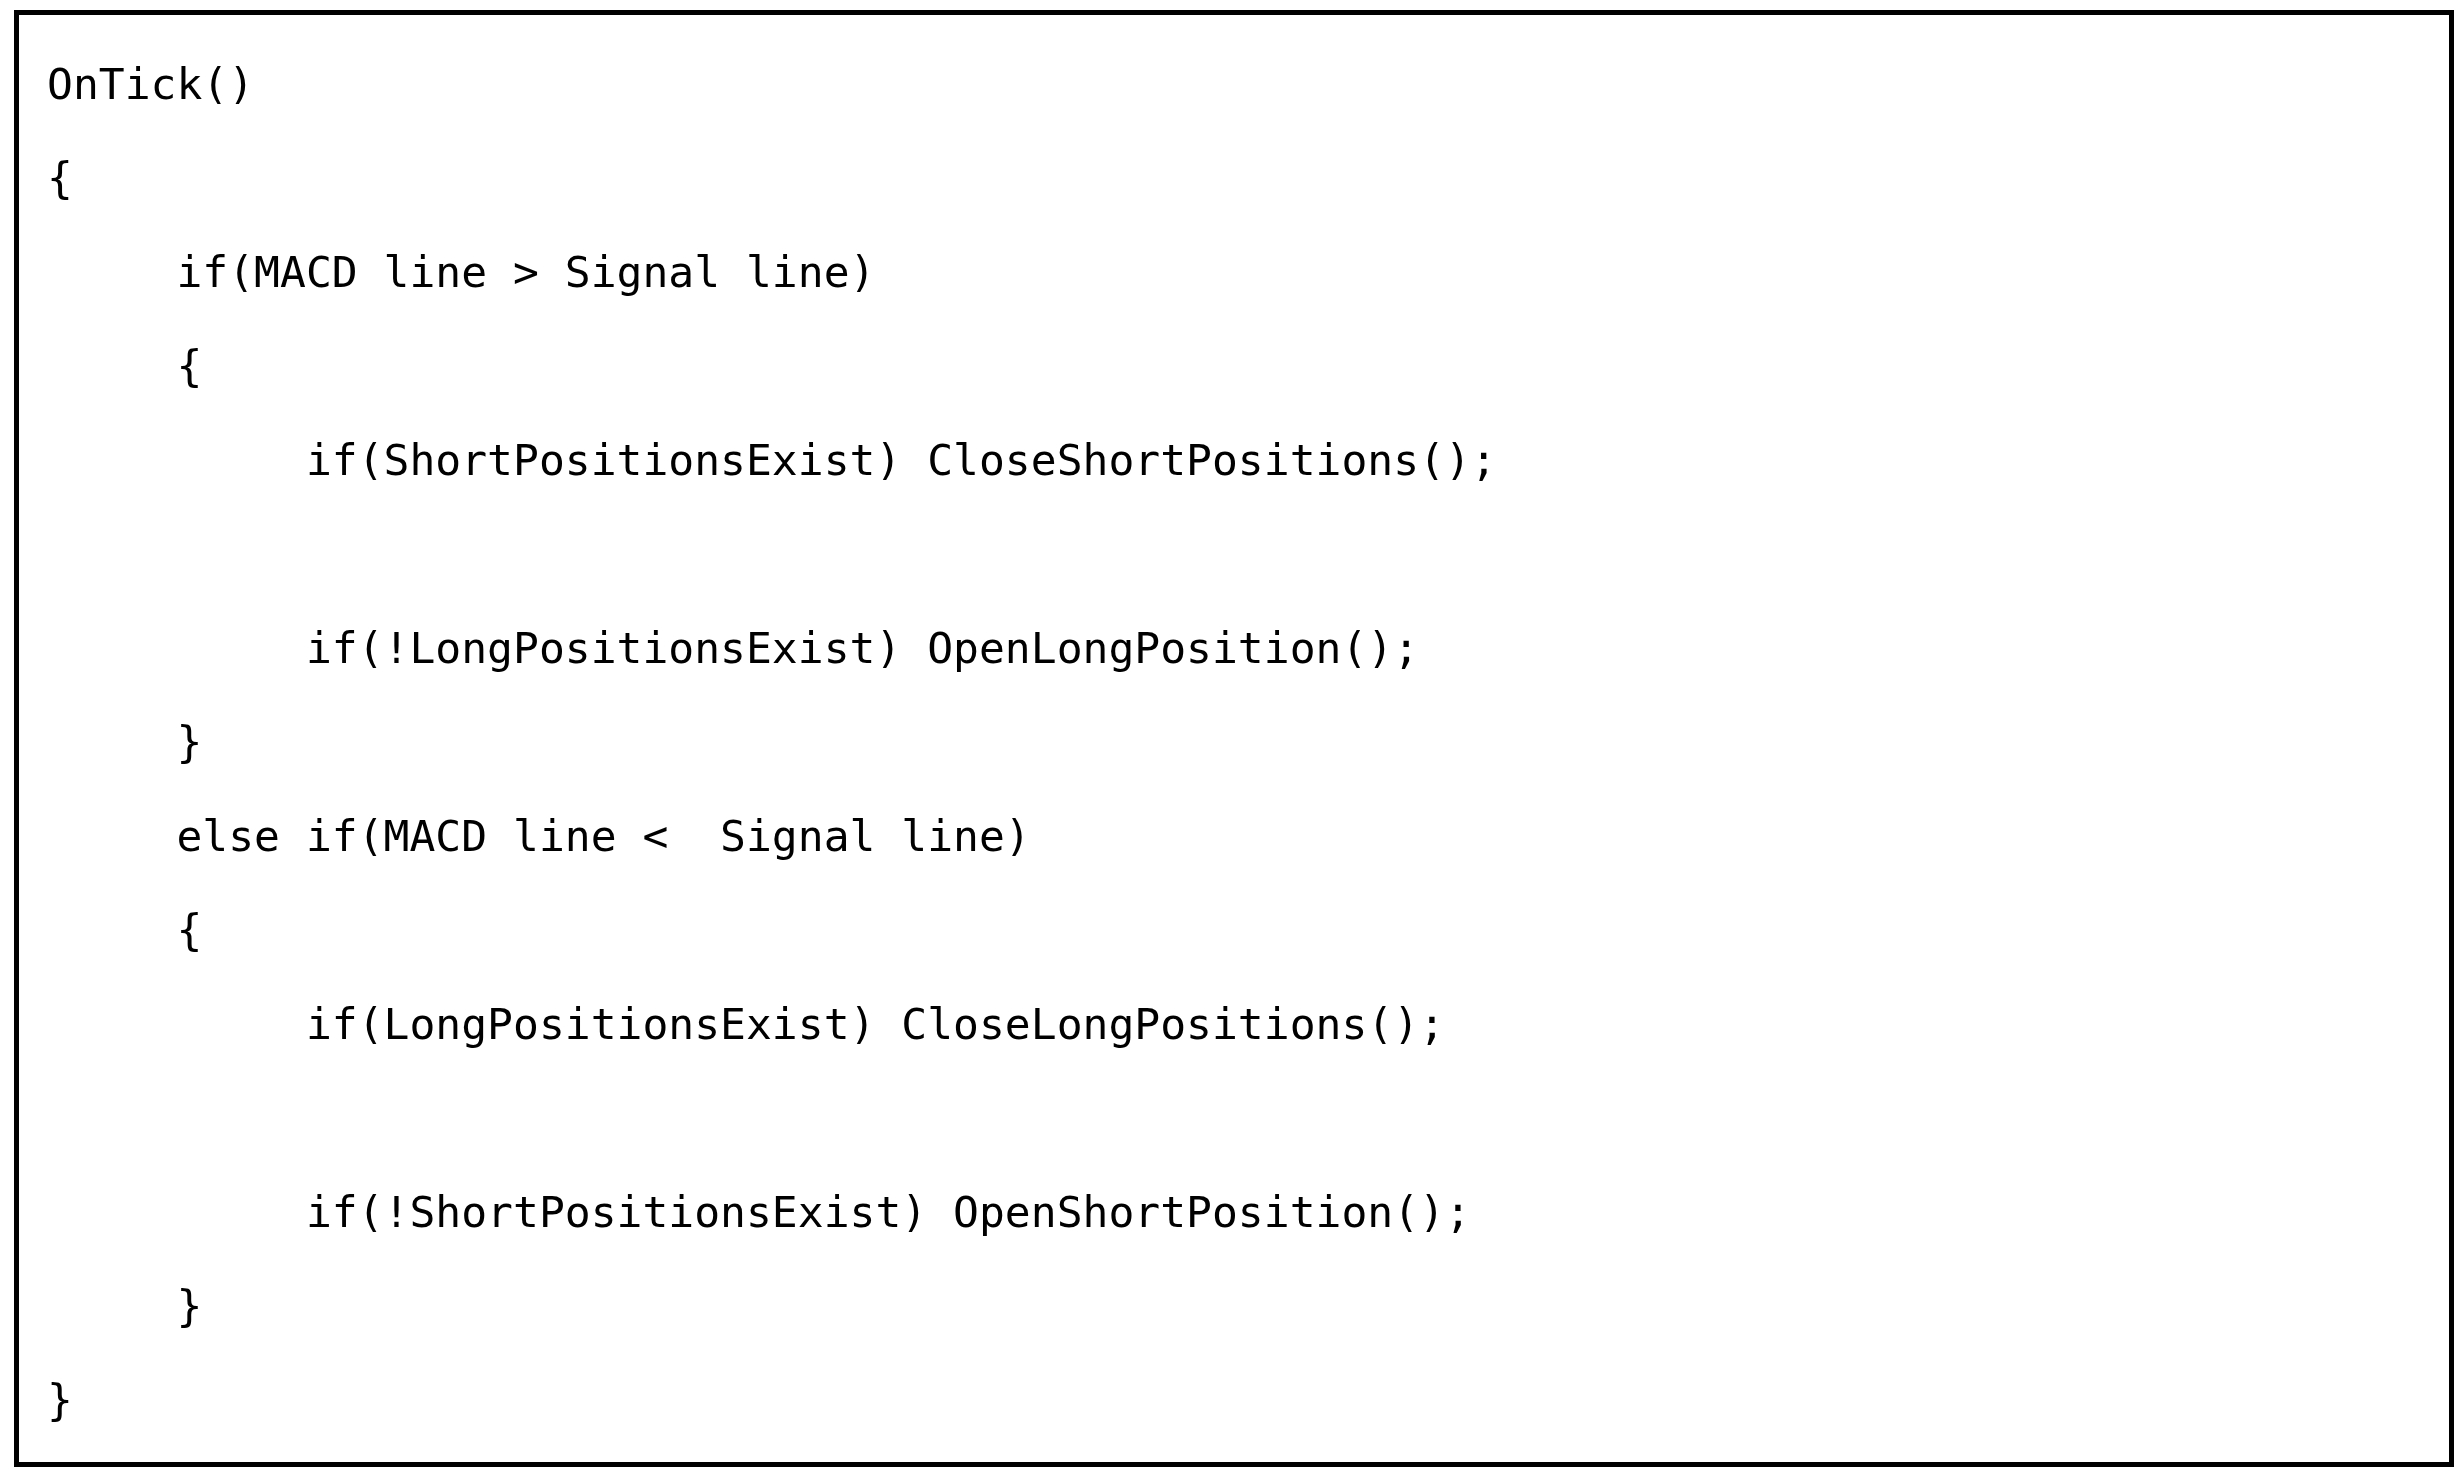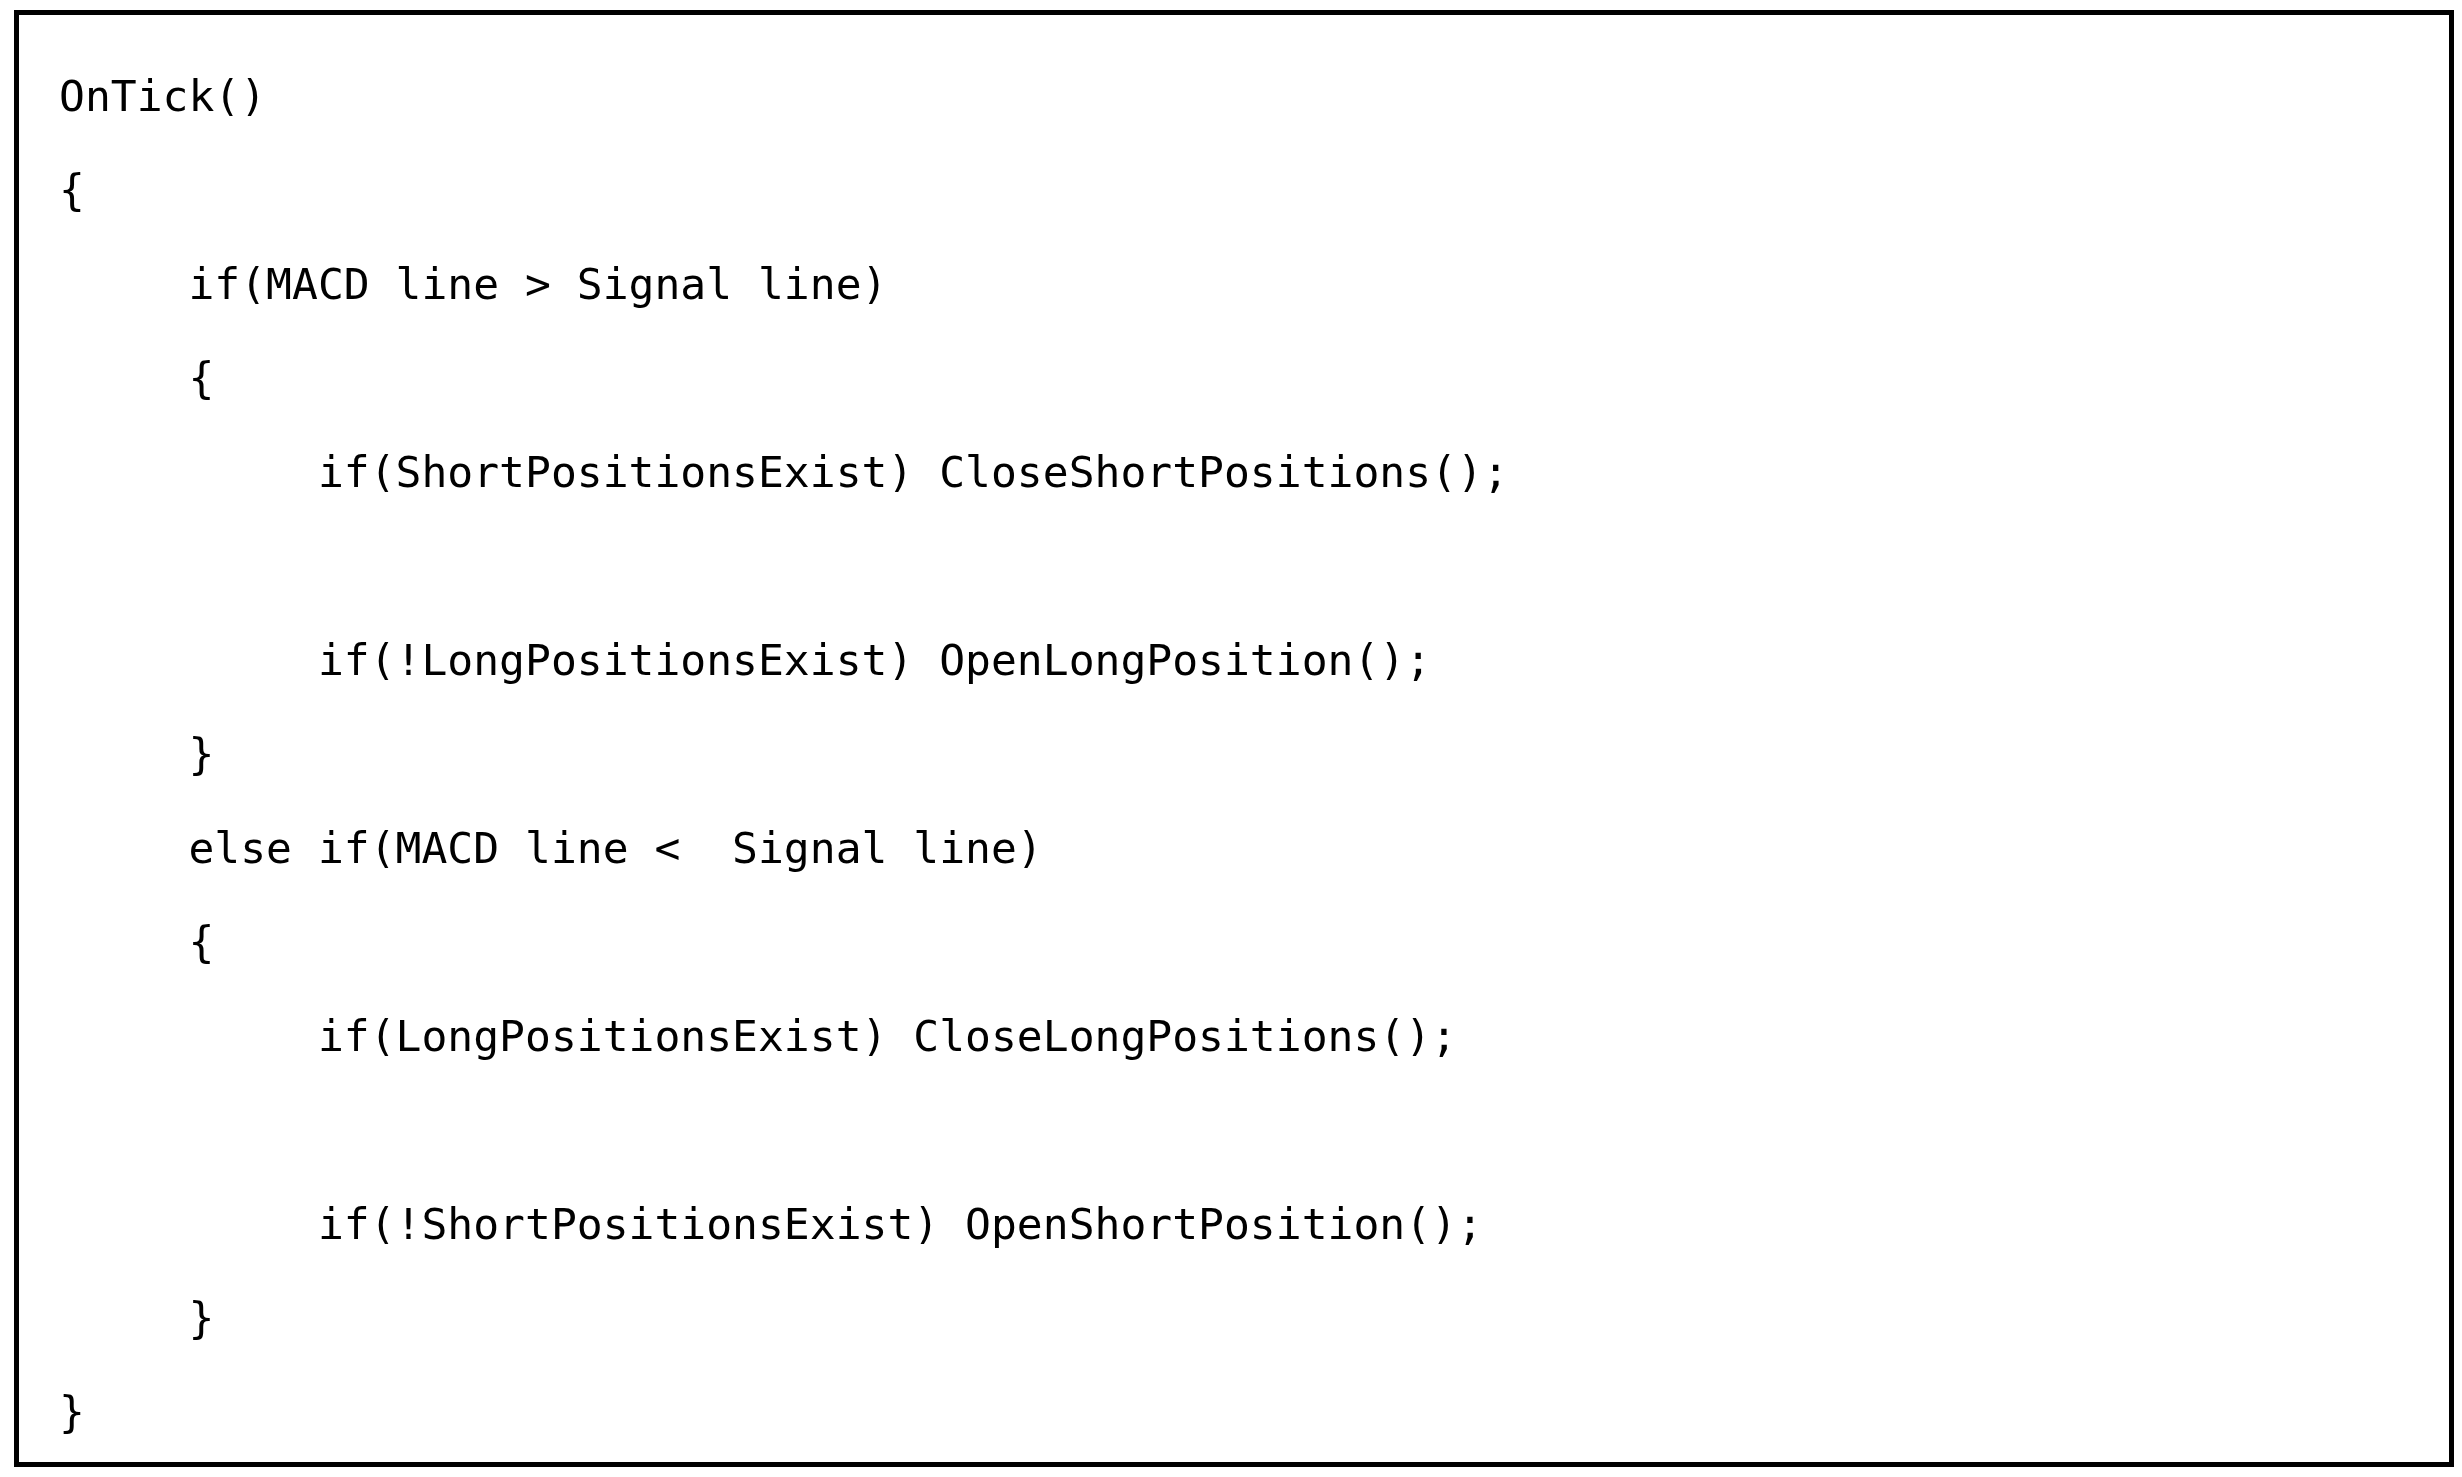--- a/index.html
+++ b/index.html
@@ -17,21 +17,21 @@
     position: absolute;
     left: 14px;
     top: 10.4px;
     right: 7.6px;
     bottom: 10.4px;
     border: 5.5px solid #000000;
     background: #ffffff;
     box-sizing: border-box;
   }
   .code {
-    margin: 16px;
+    margin: 4px;
     padding: 18px 14px 0 24px;
     font-family: "DejaVu Sans Mono", "Liberation Mono", monospace;
     font-size: 43px;
     line-height: 94px;
     color: #000000;
   }
   .code-line {
     white-space: pre;
     height: 94px;
   }

